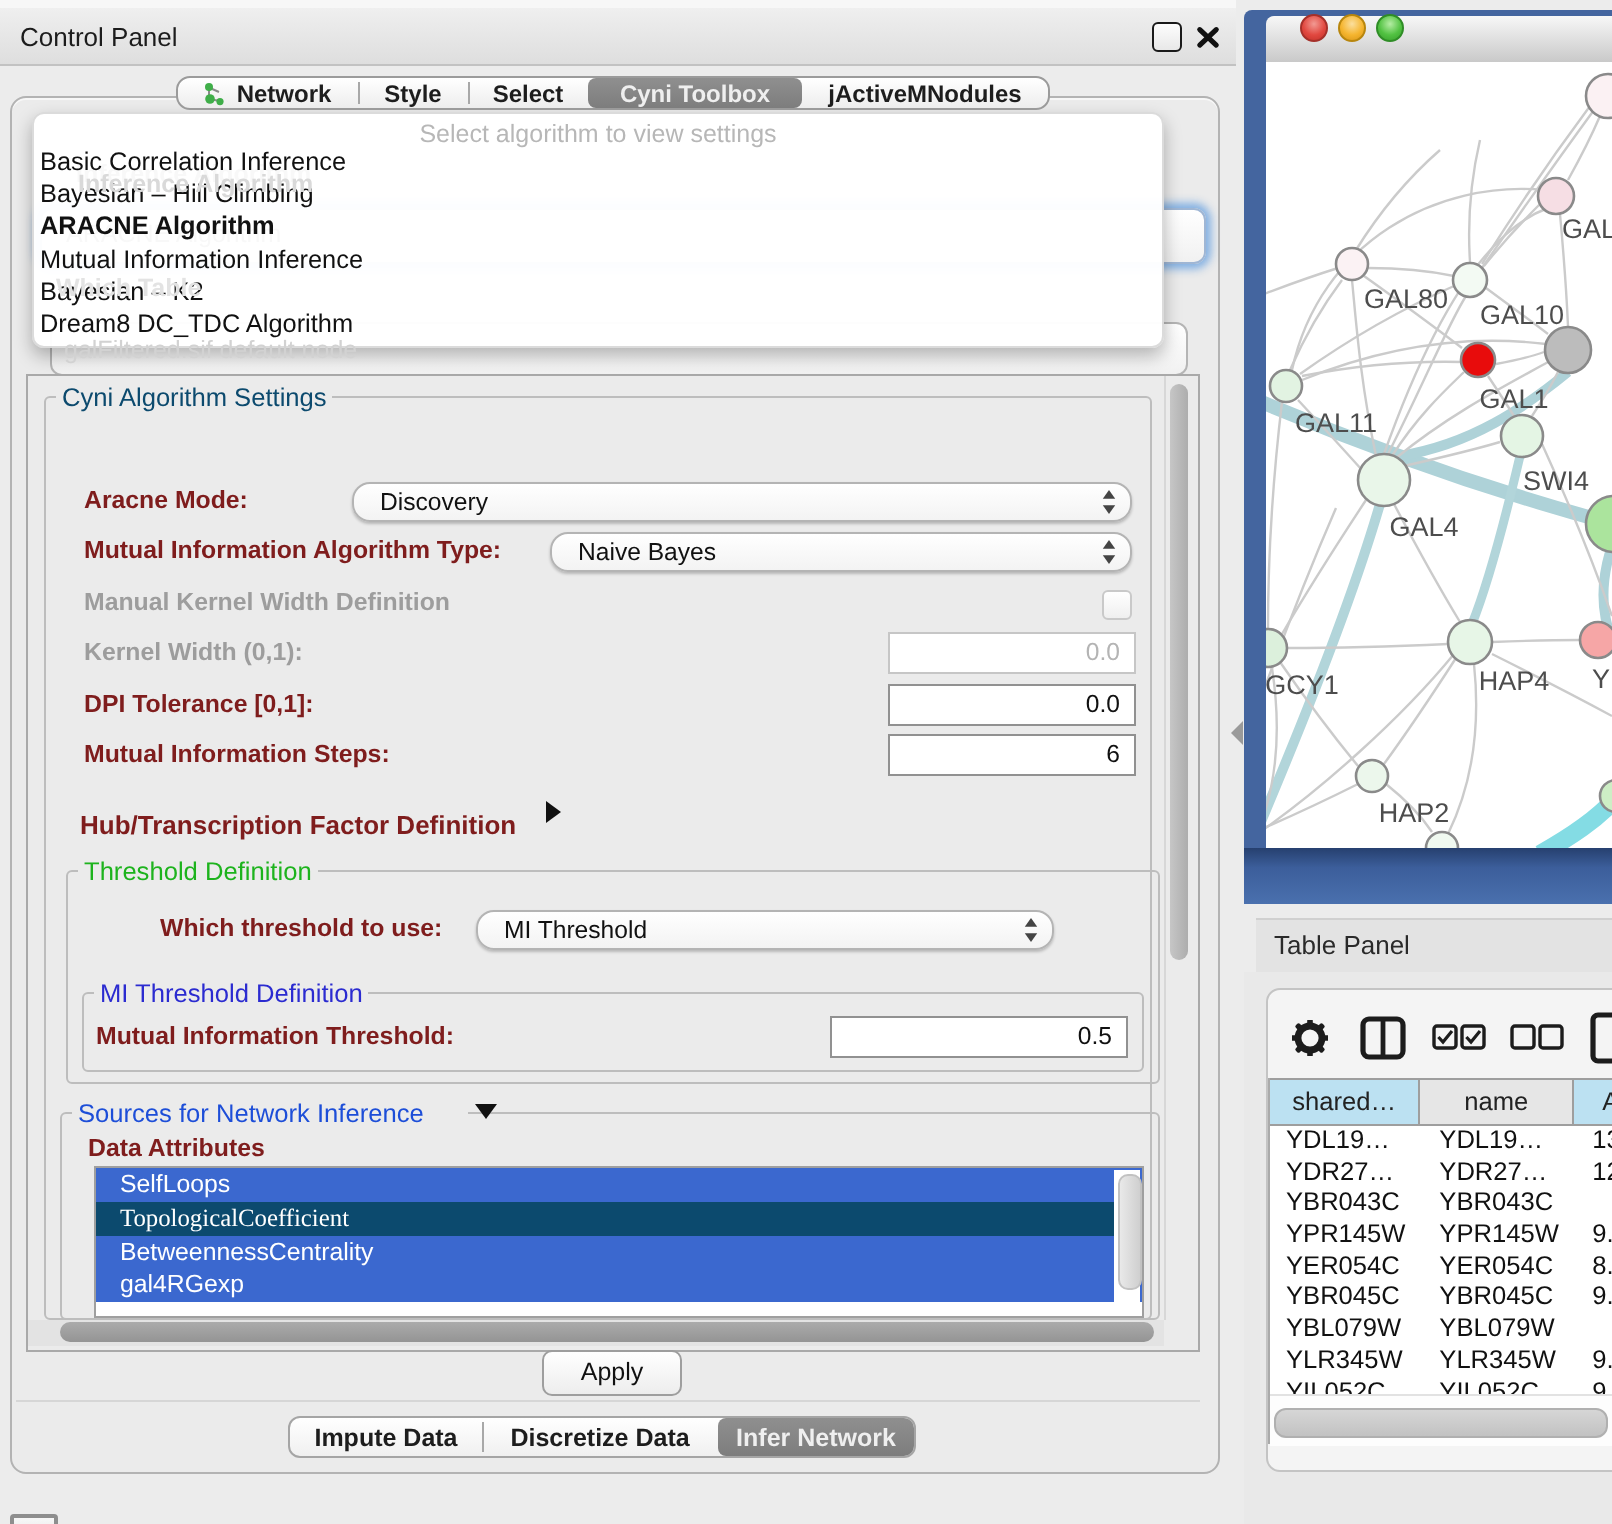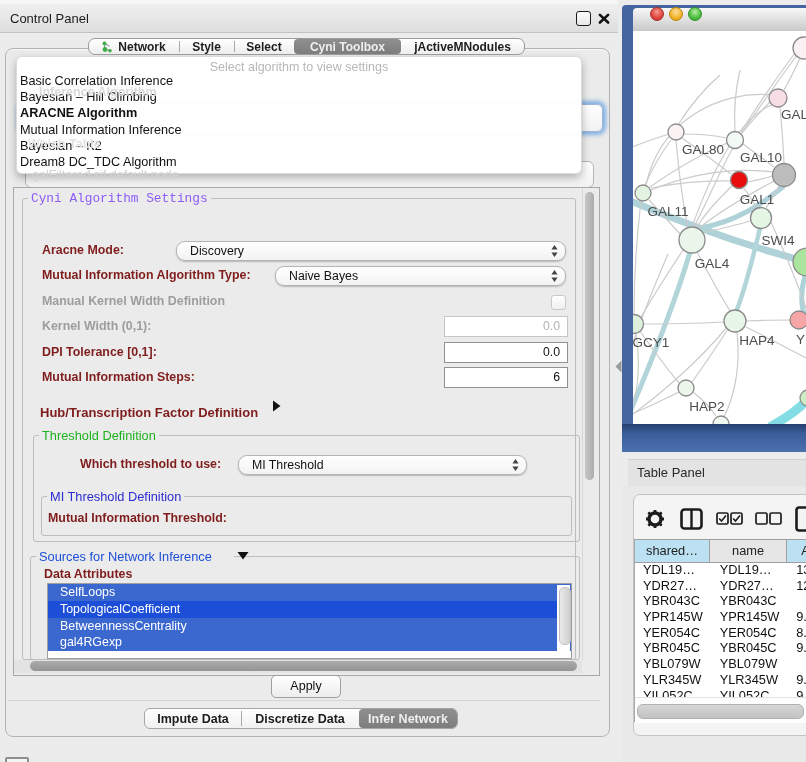--- a/index.html
+++ b/index.html
@@ -192,21 +192,21 @@
     <div class="ghost-in-popup" style="left:15px;top:111px;font-weight:normal;color:#d2d2d2;">galFiltered.sif default node</div>
   </div>
 
   <div class="abs" id="scrollpane"></div>
   <div class="abs" id="vp-edge"></div>
   <div class="abs" id="vscroll-thumb"></div>
   <div class="abs" id="hscroll-track"></div>
   <div class="abs" id="hscroll-thumb"></div>
 
   <div class="abs groupbox" style="left:22px;top:198px;width:552px;height:460px;">
-    <span class="grouptitle" style="color:#8b5cf6;font-family:Liberation Mono, monospace;">Cyni Algorithm Settings</span>
+    <span class="grouptitle" style="color:#0c4a6e;">Cyni Algorithm Settings</span>
   </div>
 
 
   <div class="abs rowlabel" style="top:243px;">Aracne Mode:</div>
   <div class="abs combo" style="left:176px;top:241px;width:388px;height:18px;z-index:2;">
     <span class="val">Discovery</span>
     <svg width="7" height="12" viewBox="0 0 7 12">
         <path d="M3.5 0 L6.6 4.4 H0.4 Z" fill="#444"></path>
         <path d="M3.5 12 L6.6 7.6 H0.4 Z" fill="#444"></path>
       </svg>
@@ -248,33 +248,34 @@
     <svg width="7" height="12" viewBox="0 0 7 12">
         <path d="M3.5 0 L6.6 4.4 H0.4 Z" fill="#444"></path>
         <path d="M3.5 12 L6.6 7.6 H0.4 Z" fill="#444"></path>
       </svg>
   </div>
 
   <div class="abs rowlabel" style="left:48px;top:511px;">Mutual Information Threshold:</div>
   <div class="abs groupbox" style="left:41px;top:496px;width:529px;height:38px;">
     <span class="grouptitle" style="color:#2b2bd0;">MI Threshold Definition</span>
   </div>
+  <div class="abs tfield" style="left:415px;top:508px;width:140px;height:19px;z-index:2;">0.5</div>
 
   <div class="abs groupbox" style="left:30px;top:556px;width:548px;height:102px;">
     <span class="grouptitle" style="color:#1d4ed8;padding-right:22px;"><span>Sources for Network Inference</span></span>
   </div>
   <svg class="abs" style="left:237px;top:551px;z-index:3;" width="12" height="9" viewBox="0 0 12 9">
     <path d="M0.5 1 L11.5 1 L6 8.5 Z" fill="#111"></path>
   </svg>
   <div class="abs rowlabel" style="left:44px;top:567px;">Data Attributes</div>
 
   <div class="abs" id="attr-list">
     <div id="list-items">
         <div class="list-item" style="background: rgb(59, 104, 207);">SelfLoops</div>
-        <div class="list-item" style="background: #1d4ed8;">TopologicalCoefficient</div>
+        <div class="list-item" style="background: #0c4a6e; font-family: Liberation Serif, serif;">TopologicalCoefficient</div>
         <div class="list-item" style="background: rgb(59, 104, 207);">BetweennessCentrality</div>
         <div class="list-item" style="background: rgb(59, 104, 207);">gal4RGexp</div>
       </div>
     <div id="list-scroll">
       <div id="list-thumb"></div>
     </div>
   </div>
 
   <div class="abs" id="inner-bottom-line"></div>
   <div class="abs" id="apply-btn">Apply</div>

